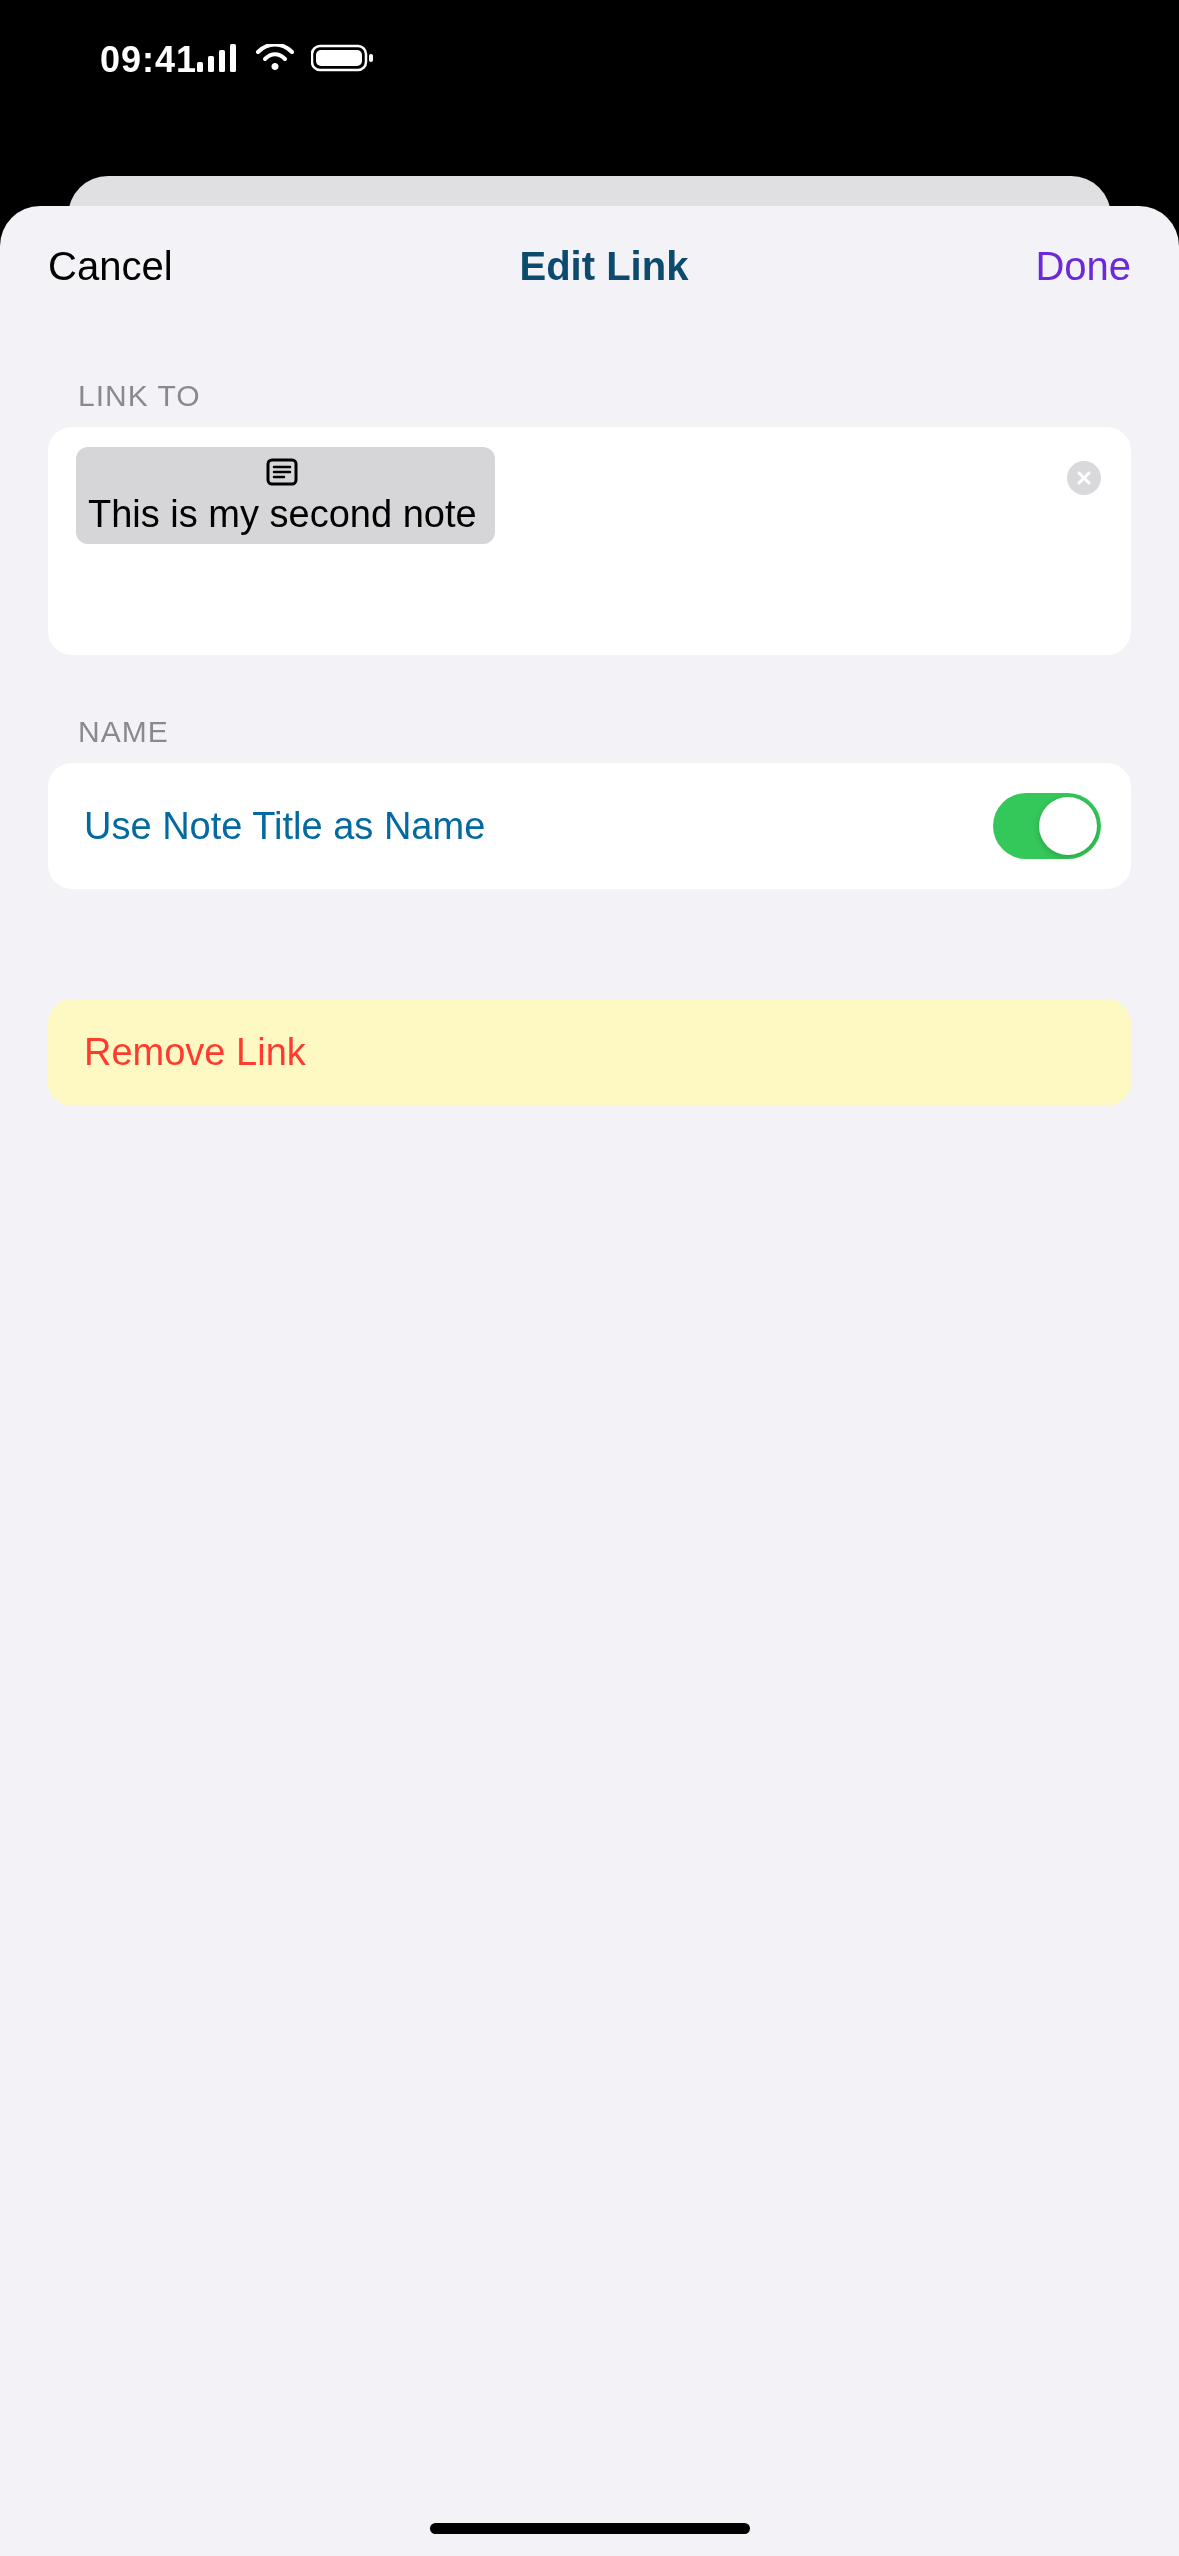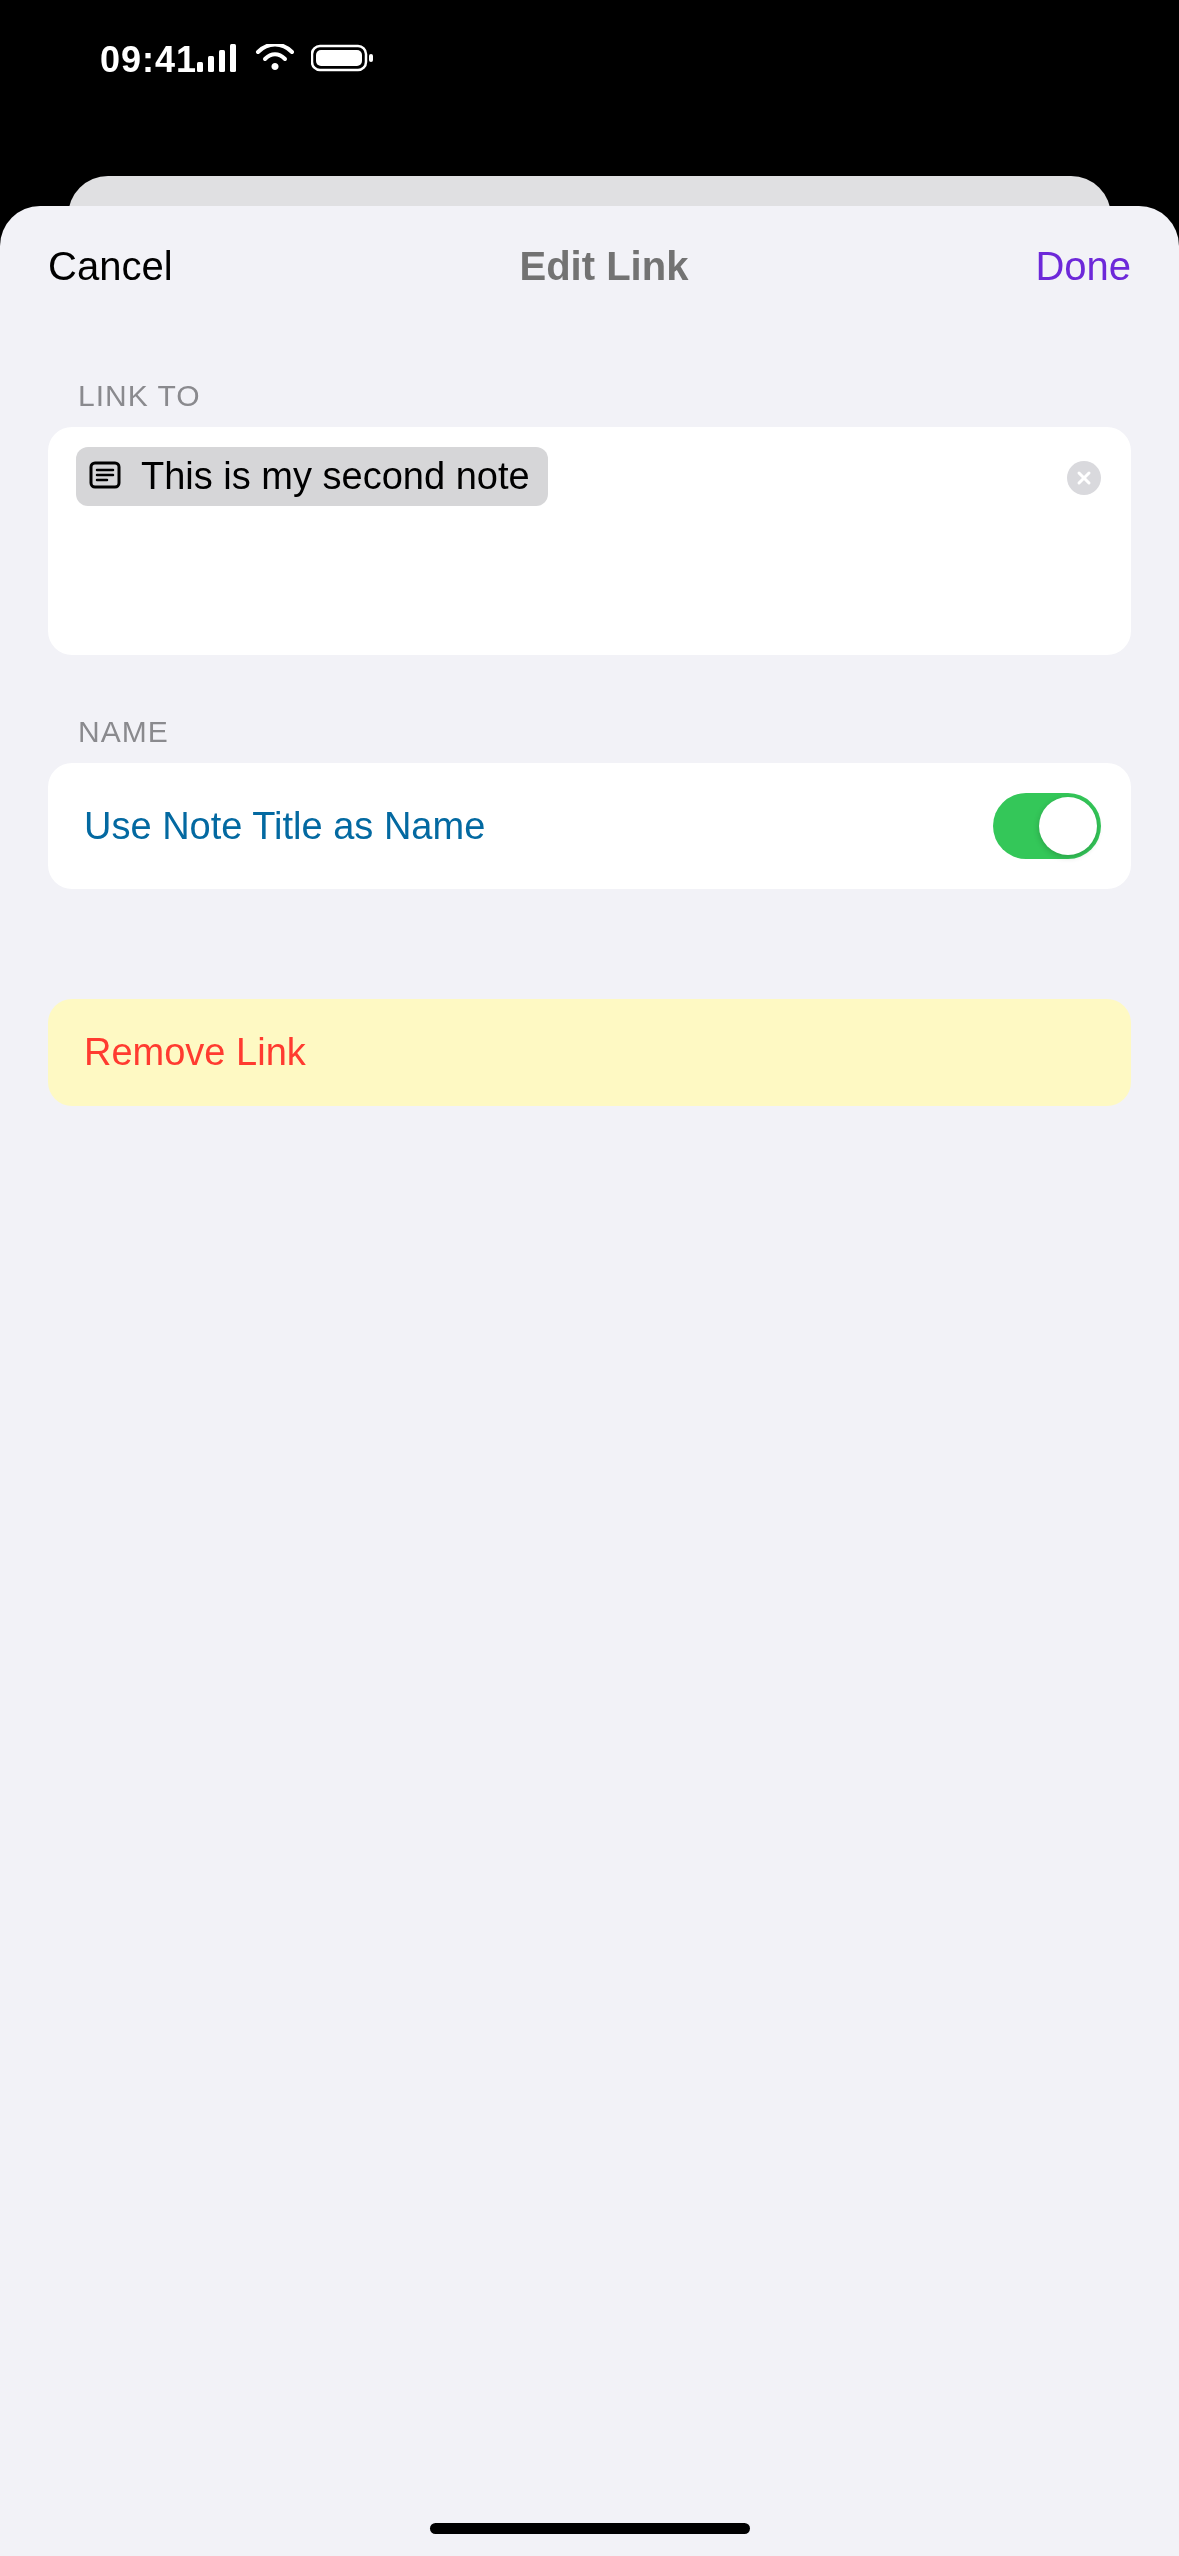--- a/index.html
+++ b/index.html
@@ -61,21 +61,21 @@
       align-items: center;
       justify-content: space-between;
       padding: 38px 48px 30px 48px;
     }
     .cancel-btn {
       color: #000000;
       font-size: 40px;
       font-weight: 400;
     }
     .sheet-title {
-      color: #737373;
+      color: #0c4a6e;
       font-size: 40px;
       font-weight: 600;
     }
     .done-btn {
       color: #6d28d9;
       font-size: 40px;
       font-weight: 400;
     }
     .section {
       padding: 0 48px;
@@ -93,24 +93,25 @@
       border-radius: 24px;
     }
     .link-to-card {
       padding: 20px 28px;
       min-height: 228px;
       position: relative;
     }
     .note-chip {
       display: inline-flex;
       align-items: center;
-      gap: 19px;
+      gap: 0;
       background: #d6d6d8;
       border-radius: 12px;
       padding: 8px 18px 8px 12px;
+      flex-direction: column;
     }
     .note-chip span.label {
       color: #000;
       font-size: 38px;
       font-weight: 400;
     }
     .clear-btn {
       position: absolute;
       top: 34px;
       right: 30px;

